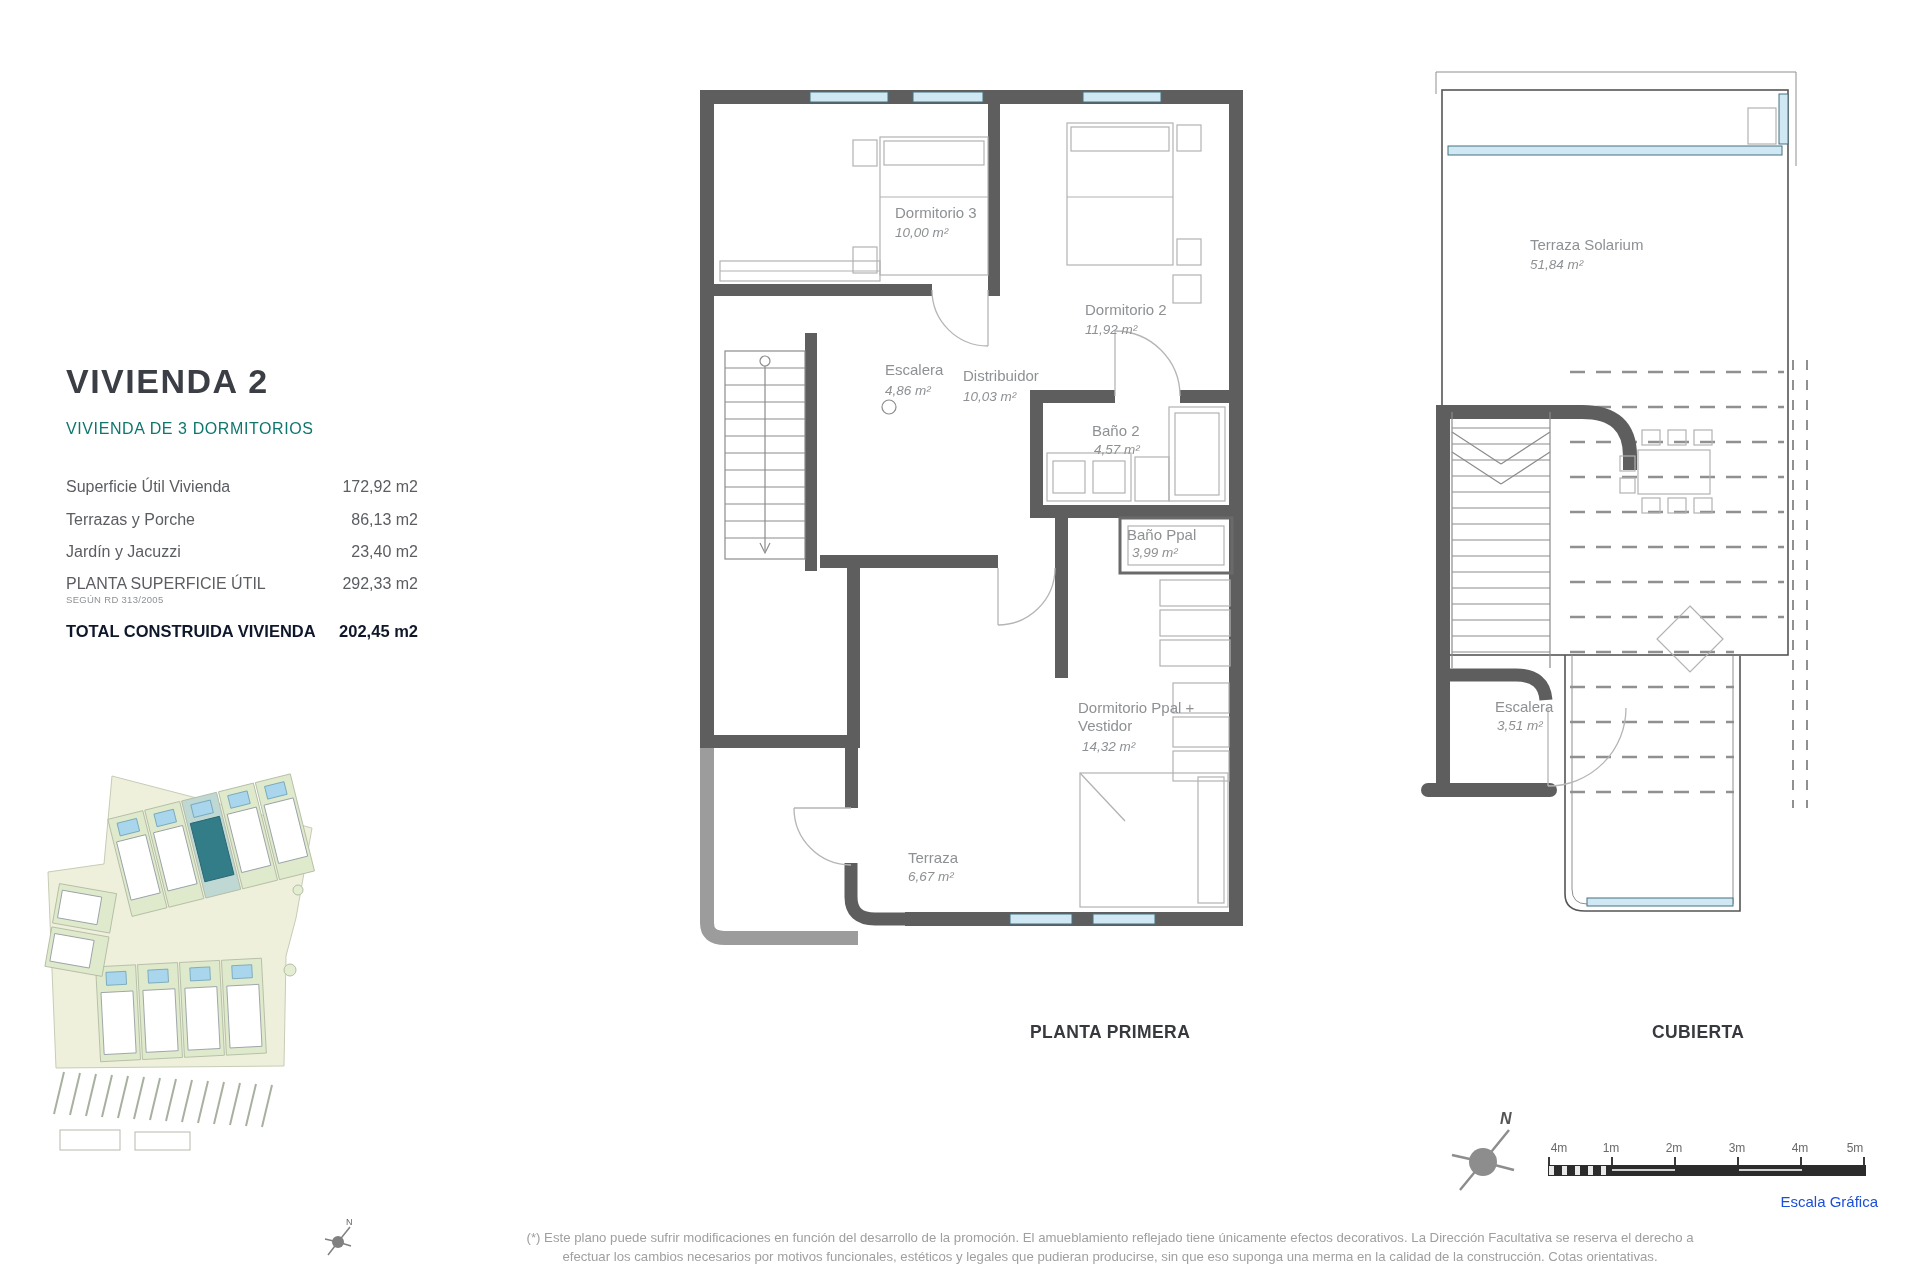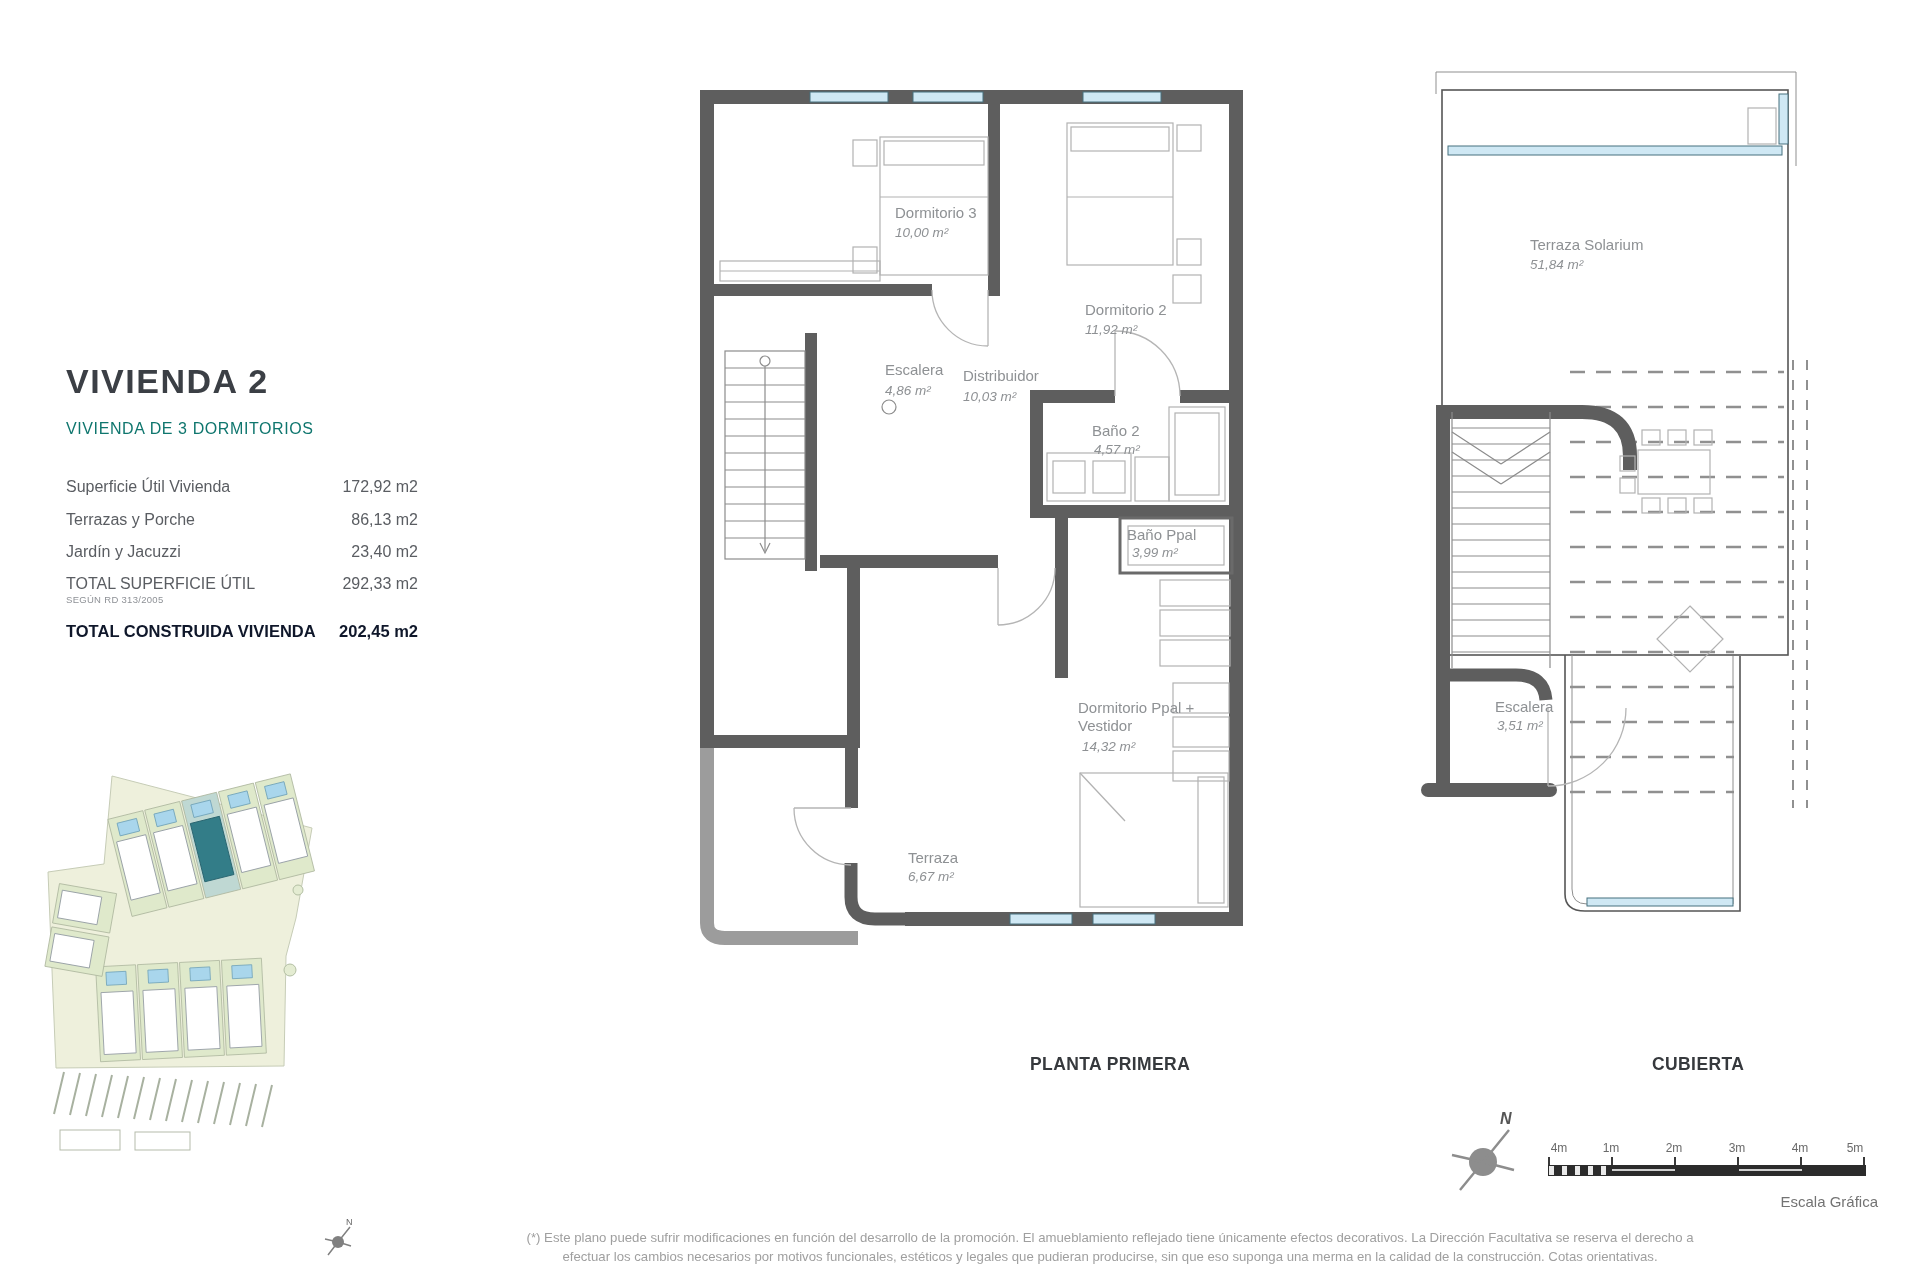--- a/index.html
+++ b/index.html
@@ -23,32 +23,32 @@
   .win{fill:#cfe8f4;stroke:#47707e;stroke-width:1;}
   .thin{stroke:#8c8c8c;stroke-width:1.2;fill:none;}
   .furn{stroke:#b2b2b2;stroke-width:1.2;fill:none;}
   .door{stroke:#b5b5b5;stroke-width:1.3;fill:none;}
   .outline{stroke:#565656;stroke-width:1.6;fill:none;}
   .outline2{stroke:#8f8f8f;stroke-width:1;fill:none;}
   .dash{stroke:#909090;stroke-width:2.6;fill:none;stroke-dasharray:15 11;}
   .dashv{stroke:#909090;stroke-width:2;fill:none;stroke-dasharray:10 10;}
   .rname{font-family:"Liberation Sans",sans-serif;font-size:15px;fill:#8e9194;}
   .rarea{font-family:"Liberation Sans",sans-serif;font-style:italic;font-size:13.5px;fill:#8e9194;}
-  .plan-caption{font-weight:bold;font-size:17.5px;color:#36393d;letter-spacing:.4px;margin-top:32px;}
+  .plan-caption{font-weight:bold;font-size:17.5px;color:#36393d;letter-spacing:.4px;}
 
   
   #scalebar{left:1548px;top:1141px;width:322px;height:75px;}
   .sb-lab{position:absolute;top:0;width:34px;font-size:12px;color:#6a6a6a;text-align:center;}
   .sb-tick{position:absolute;top:16px;width:1.5px;height:8px;background:#3a3a3a;}
   .sb-bar{position:absolute;top:24px;left:0;width:316px;height:9px;background:#2b2b2b;
     border:1px solid #2b2b2b;display:flex;}
   .sb-seg{width:20%;height:100%;}
   .sb-dashes{background:repeating-linear-gradient(90deg,#e9e9e9 0 5px,#2b2b2b 5px 13px);}
   .sb-mid{background:linear-gradient(180deg,#2b2b2b 0 3px,#cfcfcf 3px 5px,#2b2b2b 5px 9px);}
-  .sb-caption{position:absolute;top:52px;right:-8px;font-size:15px;color:#737373;}
+  .sb-caption{position:absolute;top:52px;right:-8px;font-size:15px;color:#1d4ed8;}
 
   #footnote{left:400px;top:1228px;width:1420px;text-align:center;font-size:13.2px;
     line-height:19px;color:#9f9f9f;}
 </style>
 </head>
 <body>
 
 <div id="info" class="abs">
   <div class="doc-title">VIVIENDA 2</div>
   <div class="doc-subtitle">VIVIENDA DE 3 DORMITORIOS</div>
@@ -59,21 +59,21 @@
   </div>
   <div class="t-row" style="top:149px">
     <span>Terrazas y Porche</span>
     <span class="val">86,13 m2</span>
   </div>
   <div class="t-row" style="top:181px">
     <span>Jardín y Jacuzzi</span>
     <span class="val">23,40 m2</span>
   </div>
   <div class="t-row" style="top:213px">
-    <span>TOTAL SUPERFICIE ÚTIL</span>
+    <span>PLANTA SUPERFICIE ÚTIL</span>
     <span class="val">292,33 m2</span>
   </div>
   <div class="t-note" style="top:232px">SEGÚN RD 313/2005</div>
   <div class="t-row t-bold" style="top:260px">
     <span>TOTAL CONSTRUIDA VIVIENDA</span>
     <span class="val">202,45 m2</span>
   </div>
 </div>
 
 <svg class="abs" style="left:695px;top:85px" width="555" height="880" viewBox="0 0 555 880">

